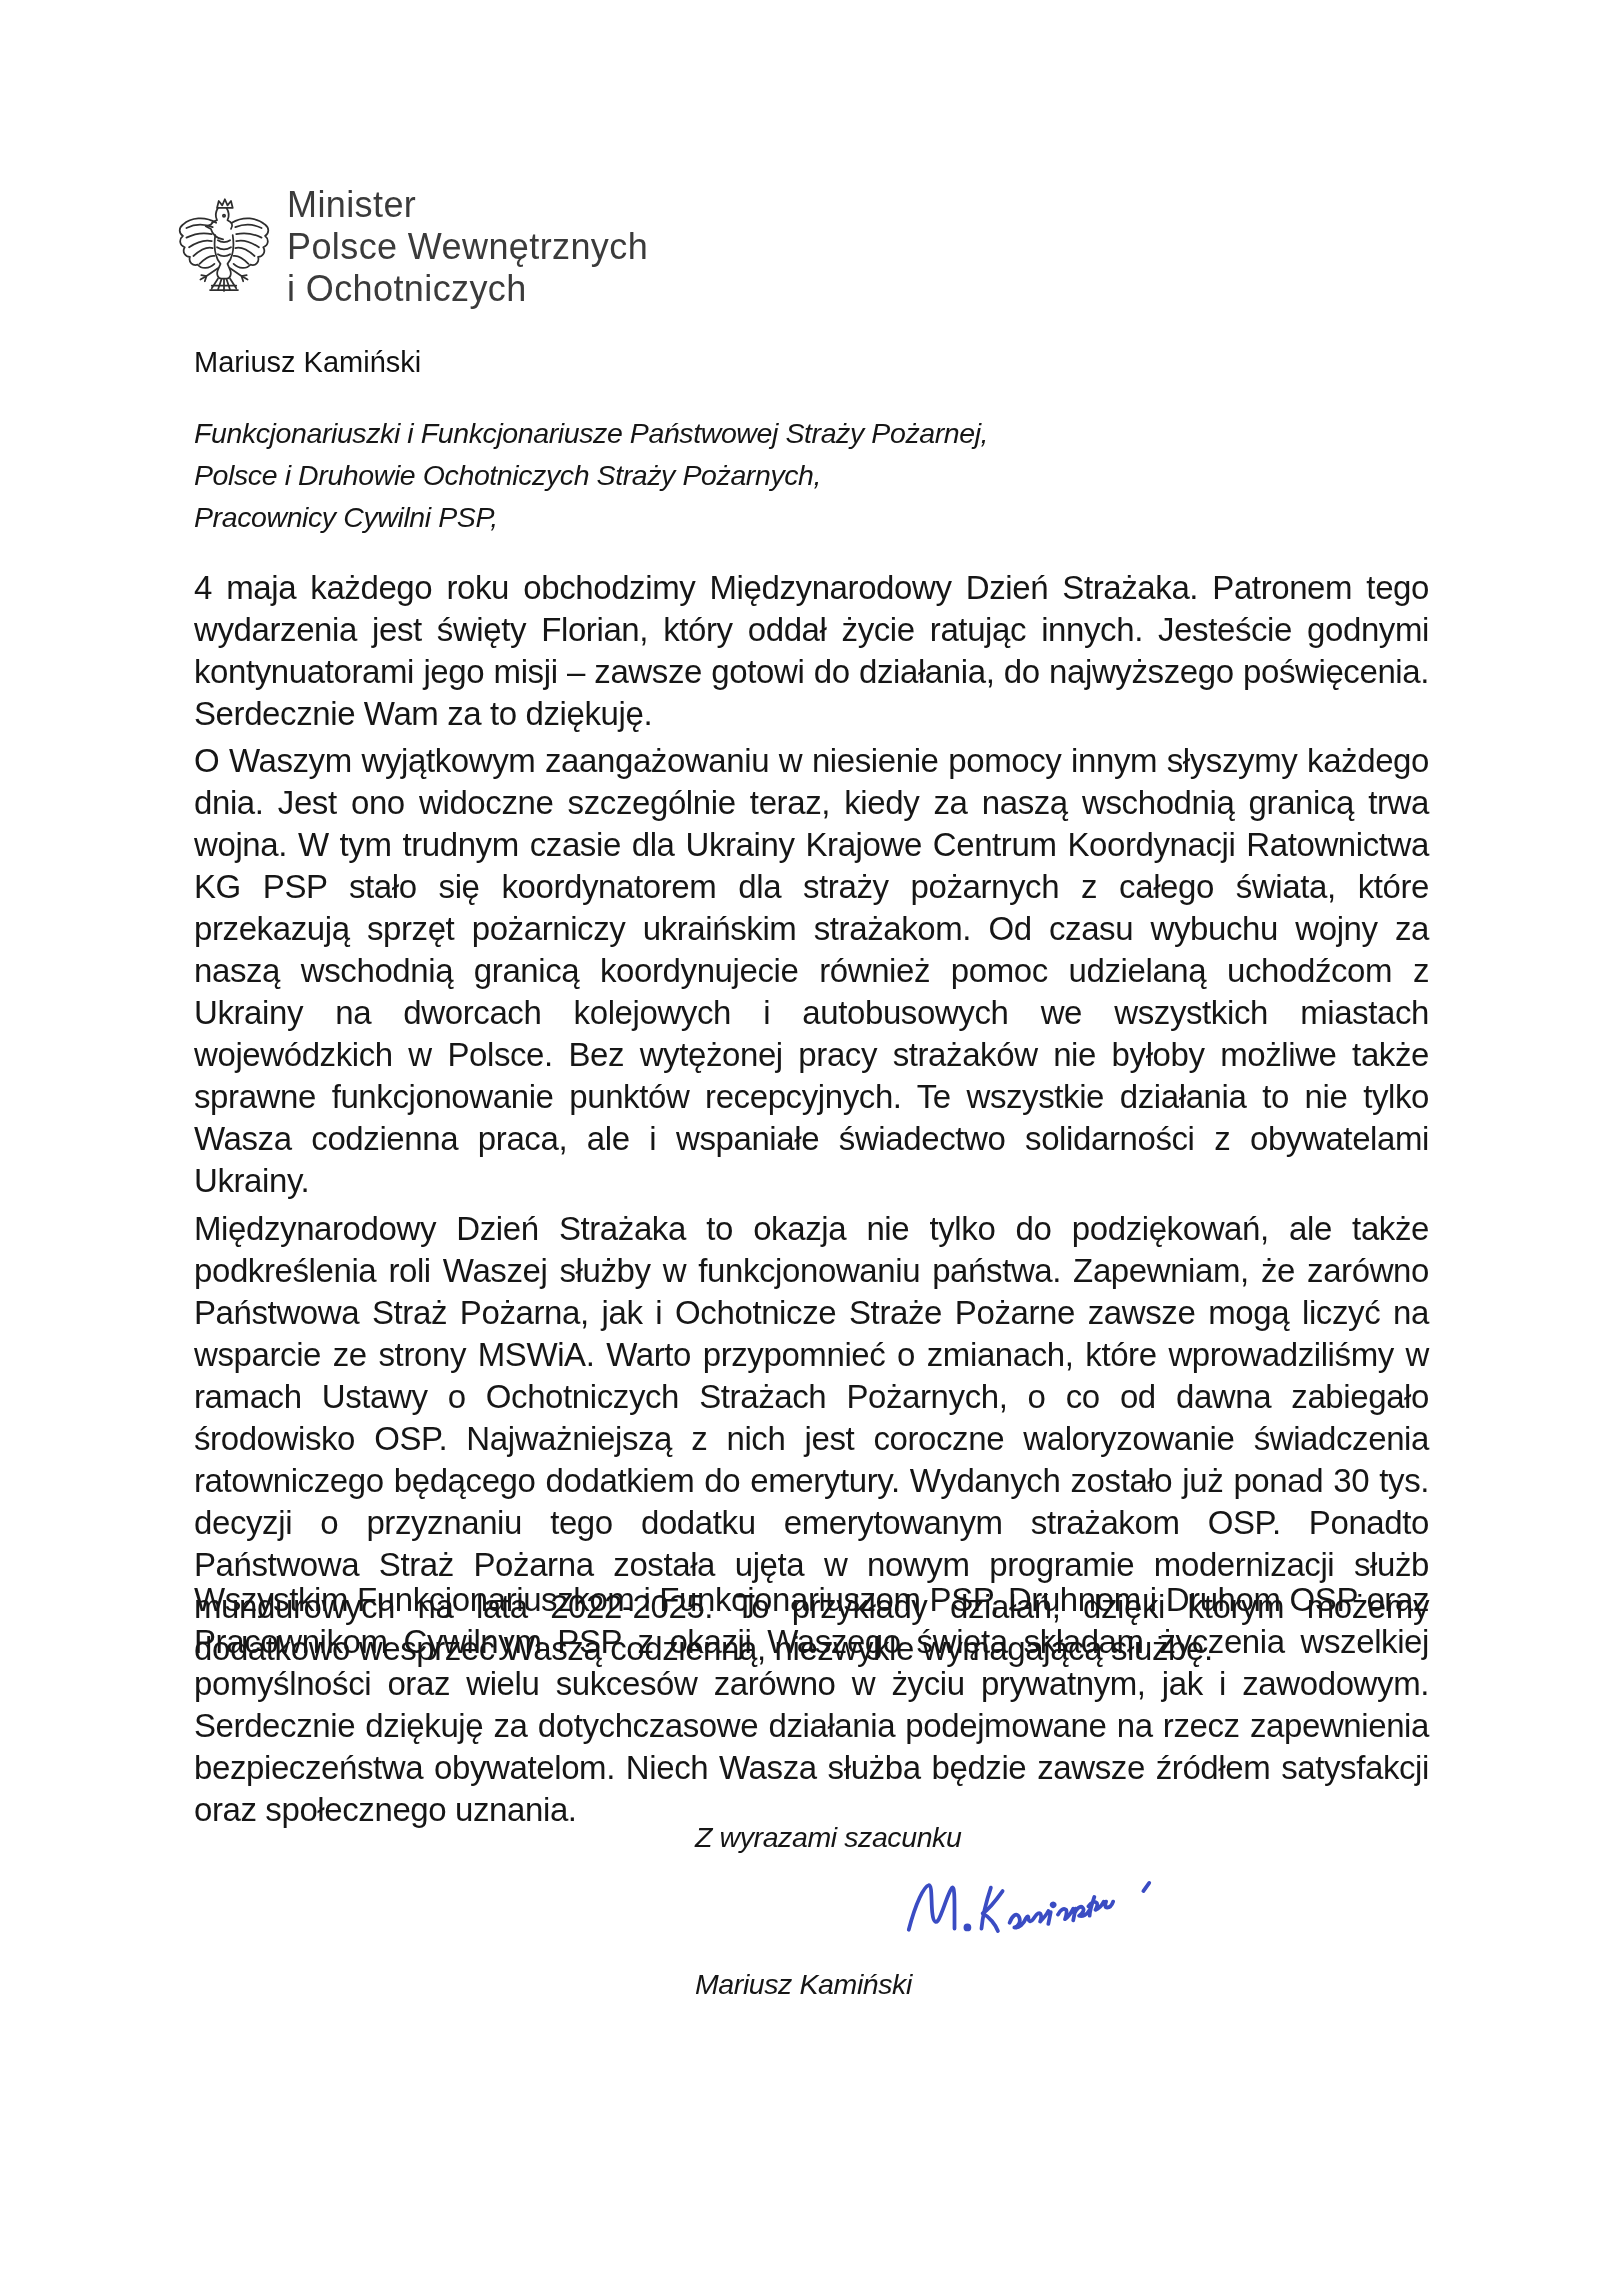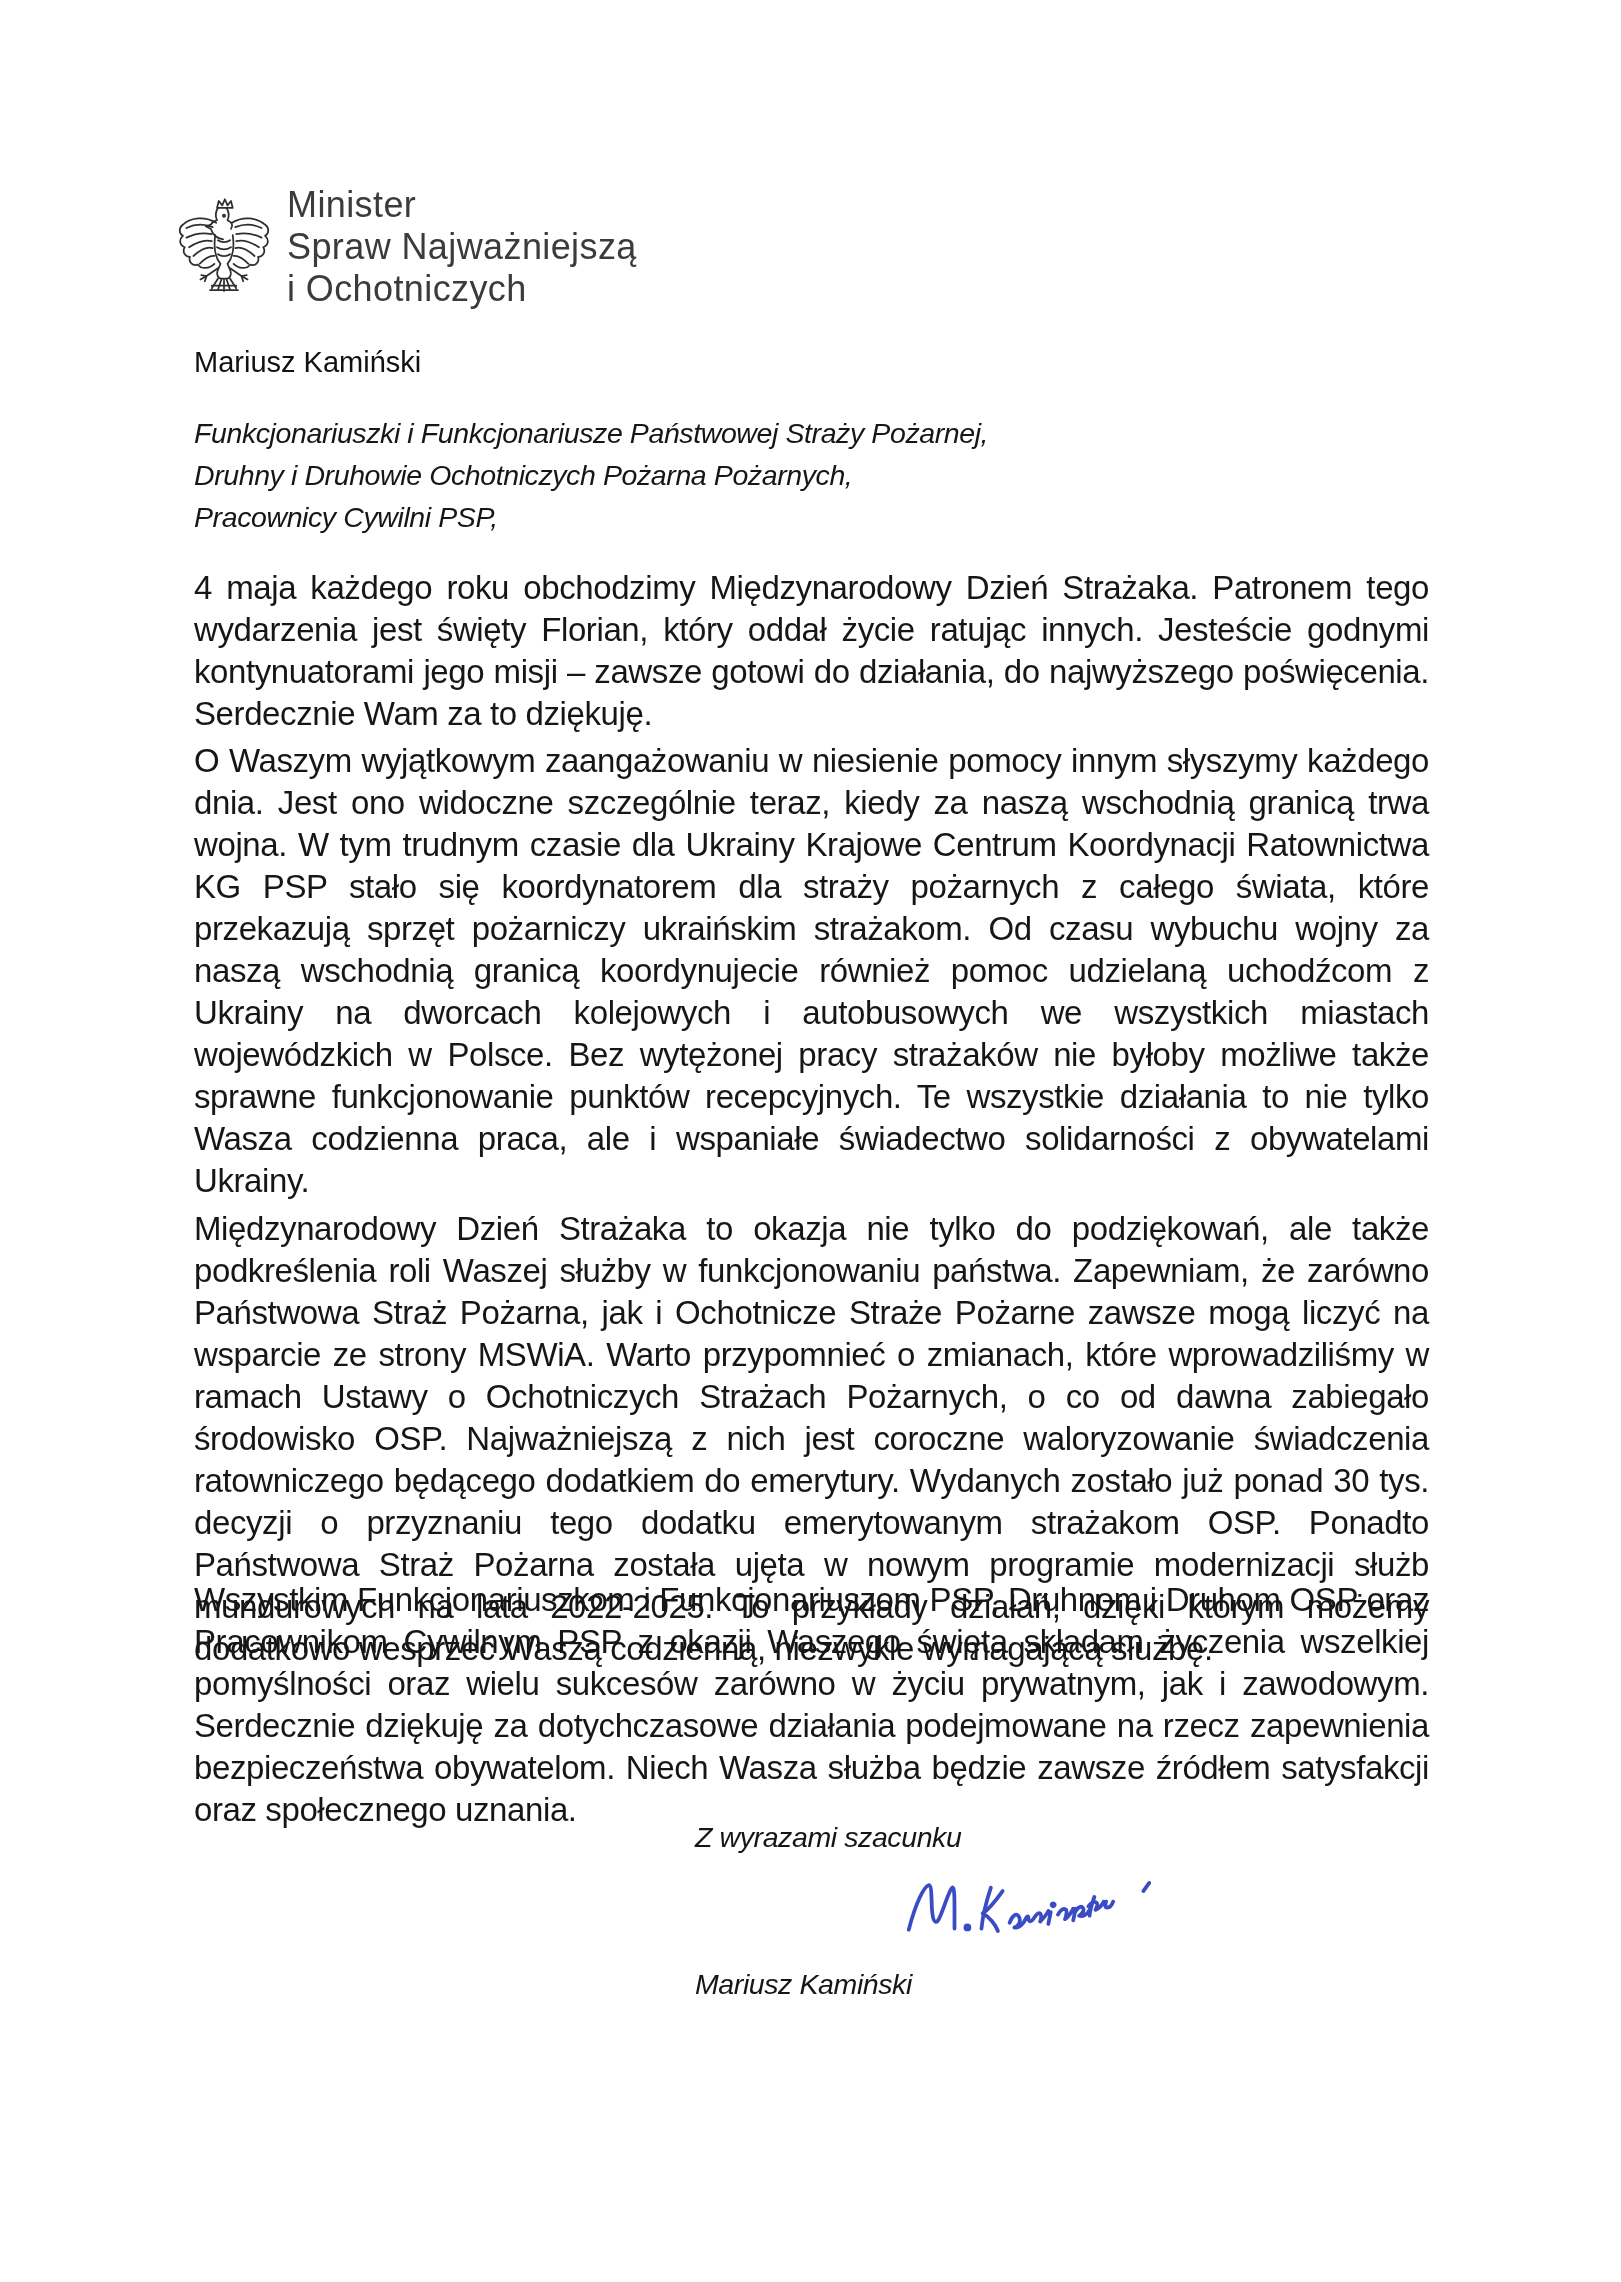--- a/index.html
+++ b/index.html
@@ -52,29 +52,29 @@
       <path d="M98,38 C88,33 78,33 68,37 M98,49 C88,44 78,43 69,45 M95,60 C86,54 77,51 69,53 M90,70 C82,63 75,59 68,61 M83,79 C77,73 72,69 66,70"></path>
       <path d="M45,46 C43,60 45,72 51,79 L48,86 C46,91 48,96 52,96 L58,96 C62,96 64,91 62,86 L59,79 C65,72 67,60 65,46"></path>
       <path d="M48,52 c4,3 10,3 14,0 M47,60 c5,3 11,3 16,0 M48,68 c4,3 10,3 14,0"></path>
       <path d="M48,96 l-7,11 M52,97 l-4,12 M55,97 l0,13 M58,97 l4,12 M62,96 l7,11 M39,109 l32,0 M41,104 l28,0"></path>
       <path d="M48,84 l-13,9 m0,0 l-6,-1 m6,1 l-2,6 m2,-6 l-7,4 M62,84 l13,9 m0,0 l6,-1 m-6,1 l2,6 m-2,-6 l7,4"></path>
     </g>
   </svg>
 
   <div class="ministry">
     <div>Minister</div>
-    <div>Spraw Najważniejszą</div>
+    <div>Polsce Wewnętrznych</div>
     <div>i Ochotniczych</div>
   </div>
 
   <div class="sender">Mariusz Kamiński</div>
 
   <div class="salutation">
     <div>Funkcjonariuszki i Funkcjonariusze Państwowej Straży Pożarnej,</div>
-    <div>Druhny i Druhowie Ochotniczych Pożarna Pożarnych,</div>
+    <div>Polsce i Druhowie Ochotniczych Straży Pożarnych,</div>
     <div>Pracownicy Cywilni PSP,</div>
   </div>
 
   <p class="para p1">4 maja każdego roku obchodzimy Międzynarodowy Dzień Strażaka. Patronem tego wydarzenia jest święty Florian, który oddał życie ratując innych. Jesteście godnymi kontynuatorami jego misji – zawsze gotowi do działania, do najwyższego poświęcenia. Serdecznie Wam za to dziękuję.</p>
   <p class="para p2">O Waszym wyjątkowym zaangażowaniu w niesienie pomocy innym słyszymy każdego dnia. Jest ono widoczne szczególnie teraz, kiedy za naszą wschodnią granicą trwa wojna. W tym trudnym czasie dla Ukrainy Krajowe Centrum Koordynacji Ratownictwa KG PSP stało się koordynatorem dla straży pożarnych z całego świata, które przekazują sprzęt pożarniczy ukraińskim strażakom. Od czasu wybuchu wojny za naszą wschodnią granicą koordynujecie również pomoc udzielaną uchodźcom z Ukrainy na dworcach kolejowych i autobusowych we wszystkich miastach wojewódzkich w Polsce. Bez wytężonej pracy strażaków nie byłoby możliwe także sprawne funkcjonowanie punktów recepcyjnych. Te wszystkie działania to nie tylko Wasza codzienna praca, ale i wspaniałe świadectwo solidarności z obywatelami Ukrainy.</p>
   <p class="para p3">Międzynarodowy Dzień Strażaka to okazja nie tylko do podziękowań, ale także podkreślenia roli Waszej służby w funkcjonowaniu państwa. Zapewniam, że zarówno Państwowa Straż Pożarna, jak i Ochotnicze Straże Pożarne zawsze mogą liczyć na wsparcie ze strony MSWiA. Warto przypomnieć o zmianach, które wprowadziliśmy w ramach Ustawy o Ochotniczych Strażach Pożarnych, o co od dawna zabiegało środowisko OSP. Najważniejszą z nich jest coroczne waloryzowanie świadczenia ratowniczego będącego dodatkiem do emerytury. Wydanych zostało już ponad 30 tys. decyzji o przyznaniu tego dodatku emerytowanym strażakom OSP. Ponadto Państwowa Straż Pożarna została ujęta w nowym programie modernizacji służb mundurowych na lata 2022-2025. To przykłady działań, dzięki którym możemy dodatkowo wesprzeć Waszą codzienną, niezwykle wymagającą służbę.</p>
   <p class="para p4">Wszystkim Funkcjonariuszkom i Funkcjonariuszom PSP, Druhnom i Druhom OSP oraz Pracownikom Cywilnym PSP z okazji Waszego święta składam życzenia wszelkiej pomyślności oraz wielu sukcesów zarówno w życiu prywatnym, jak i zawodowym. Serdecznie dziękuję za dotychczasowe działania podejmowane na rzecz zapewnienia bezpieczeństwa obywatelom. Niech Wasza służba będzie zawsze źródłem satysfakcji oraz społecznego uznania.</p>
 
   <div class="closing-line valediction">Z wyrazami szacunku</div>
 

